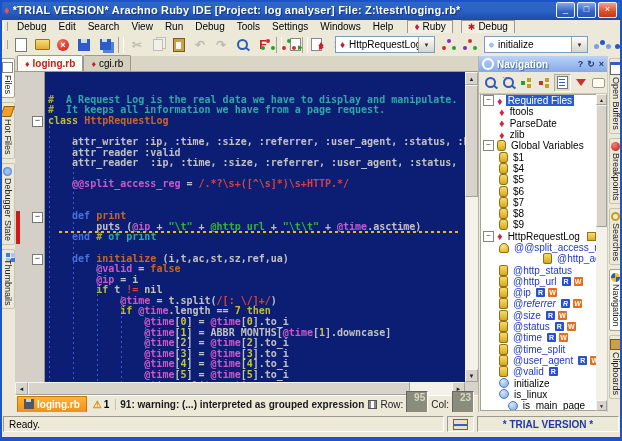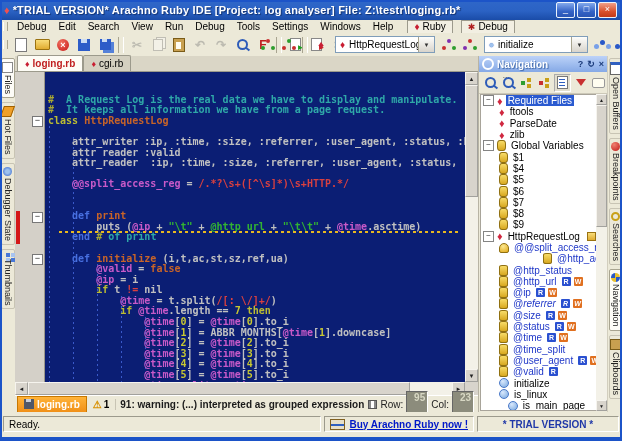--- a/index.html
+++ b/index.html
@@ -625,19 +625,18 @@
       <div class="vtab">
         <span class="sic si-clip"></span>
         <span class="vtxt">Clipboards</span>
       </div>
     </div>
 
   <div id="statusbar">
     <span class="scell ready">Ready.</span>
     <span class="scell buy">
       <span class="s-card"></span>
-      <a href="#">Buy Arachno Ruby now !</a>
     </span>
     <span class="scell trial">* TRIAL VERSION *</span>
   </div>
 
   <div class="frame"></div>
 </div>
 
 </body></html>

